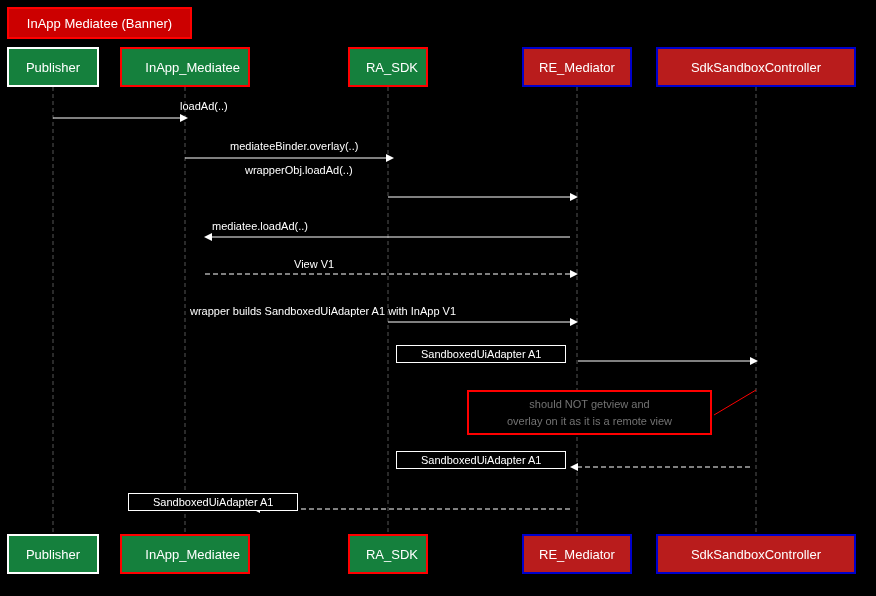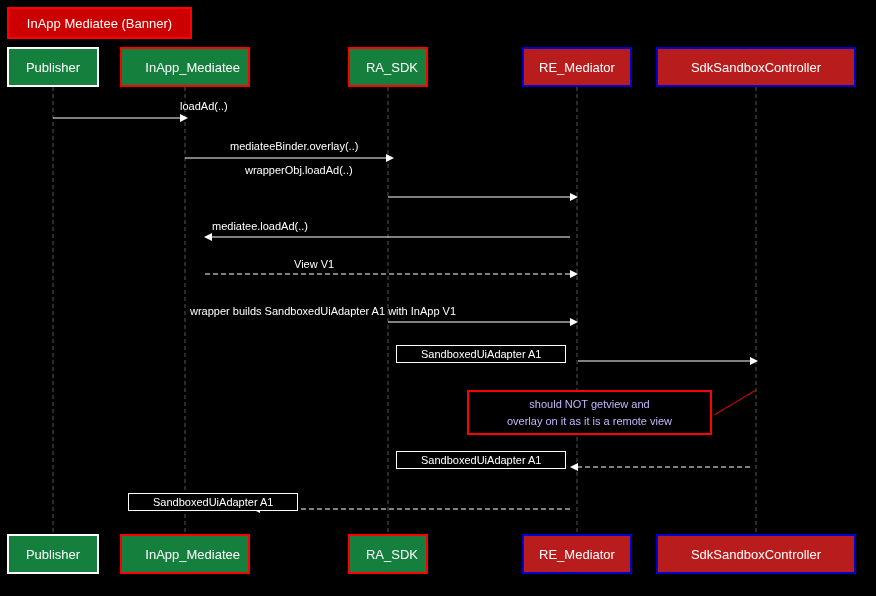--- a/index.html
+++ b/index.html
@@ -50,21 +50,21 @@
     }
     .label.bordered {
       border: 1px solid #fff;
       padding: 2px 24px;
       background: #000;
     }
     .label.red-bordered {
       border: 2px solid #f00;
       padding: 4px 8px;
       background: #000;
-      color: #c4b5fd;
+      color: #737373;
     }
     svg.arrows {
       position: absolute;
       top: 0;
       left: 0;
       width: 876px;
       height: 596px;
       pointer-events: none;
     }
   </style>

